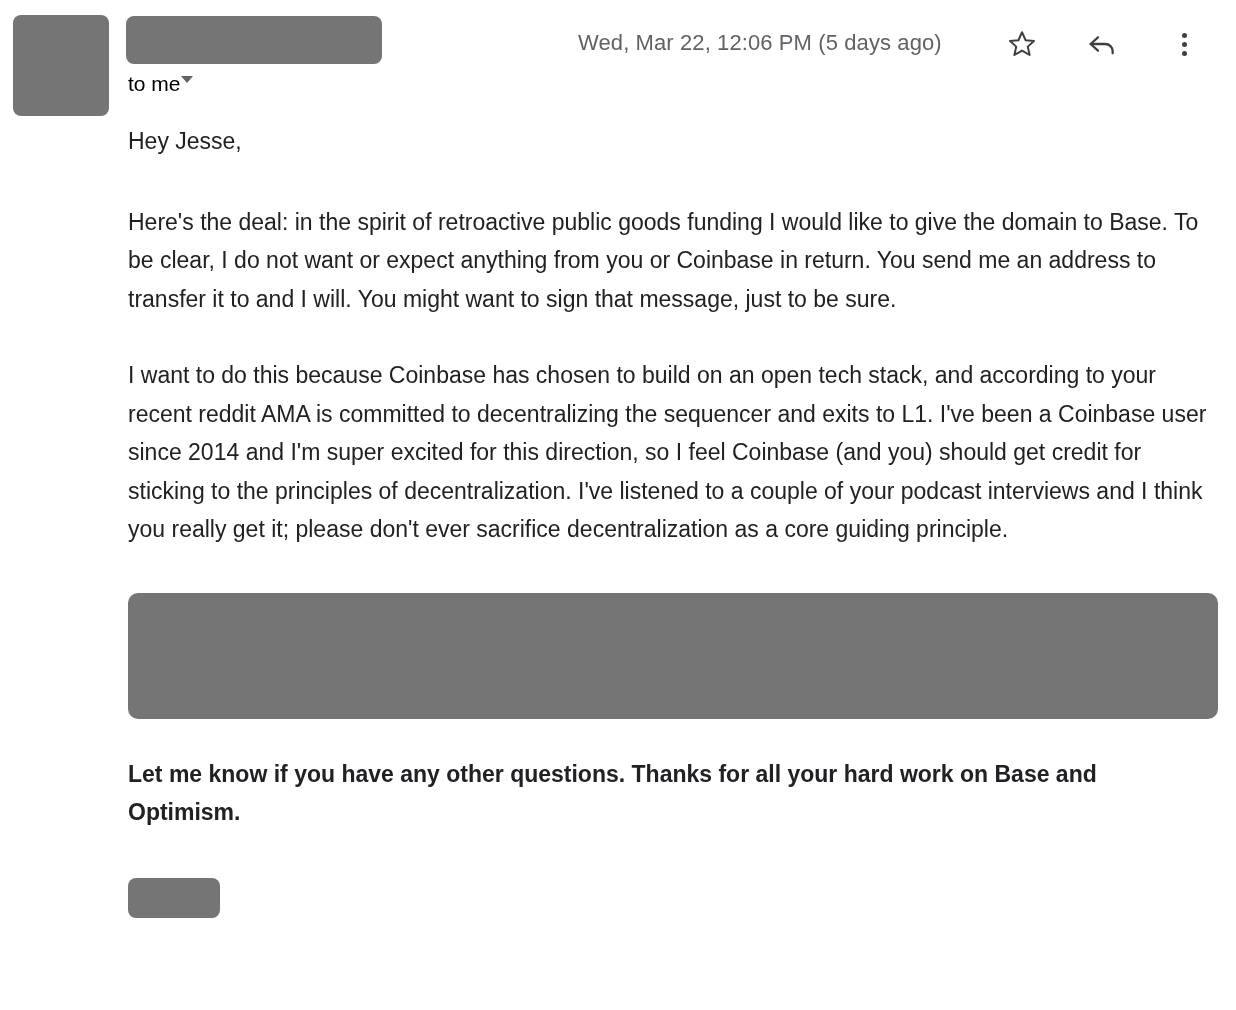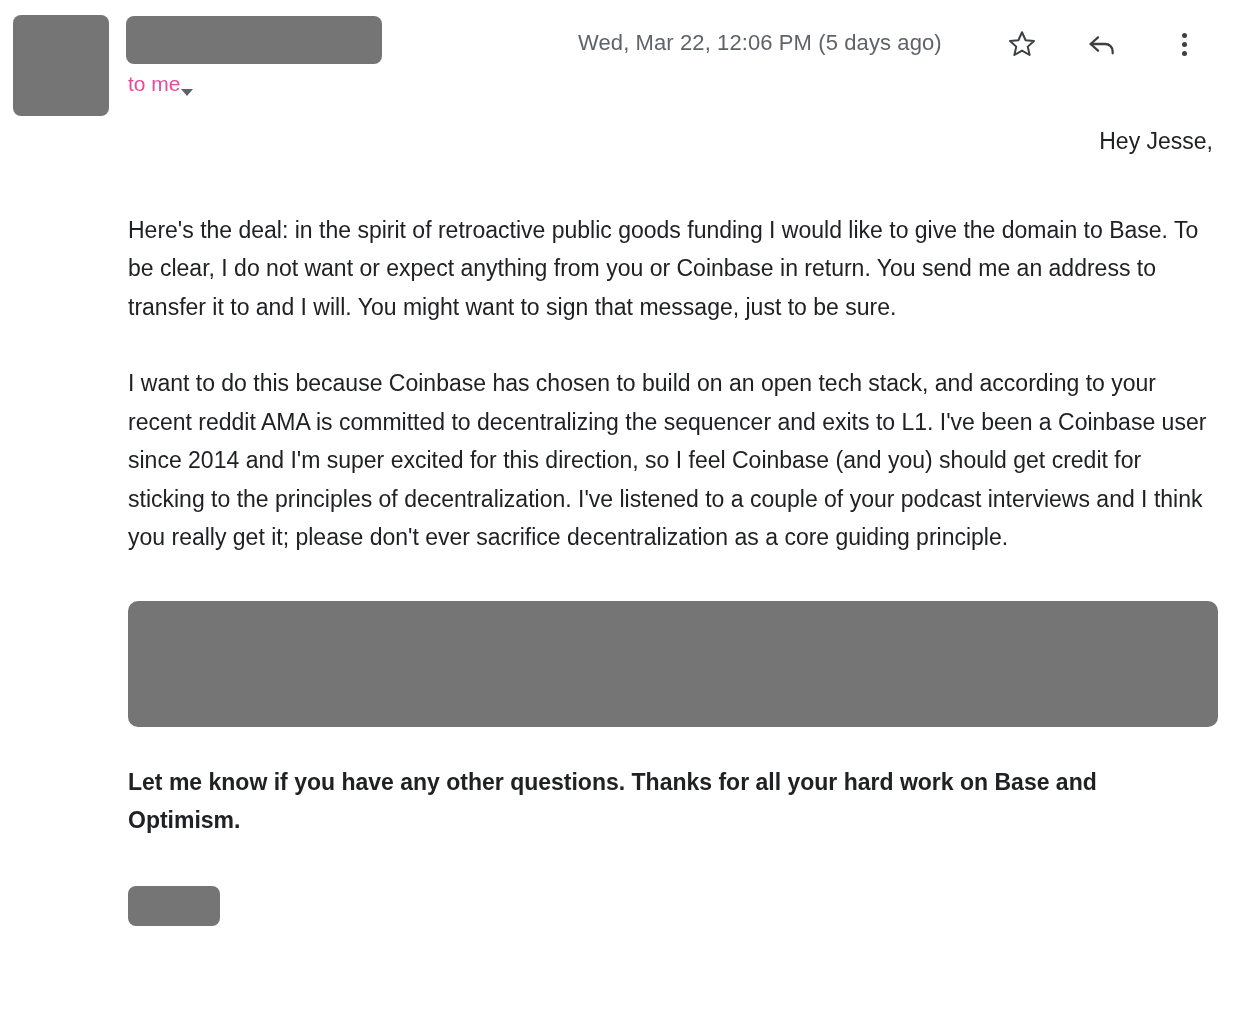--- a/index.html
+++ b/index.html
@@ -45,23 +45,23 @@
     width: 256px;
     height: 48px;
     background: #757575;
     border-radius: 8px;
   }
   .to-line {
     position: absolute;
     left: 128px;
     top: 72px;
     display: flex;
-    align-items: flex-end;
+    align-items: flex-start;
     font-size: 21px;
-    color: #ec4899;
+    color: #000000;
   }
   .to-caret {
     width: 0;
     height: 0;
     border-left: 6px solid transparent;
     border-right: 6px solid transparent;
     border-top: 7px solid #5f6368;
     display: inline-block;
     margin-top: 4px;
   }
@@ -112,21 +112,21 @@
   }
   .para {
     font-size: 23px;
     line-height: 38.5px;
     color: #202124;
     margin: 0;
   }
   .gap-sm { height: 38px; }
   .gap-md { height: 38px; }
 
-  .p-greeting { margin-bottom: 12px; text-align: right; }
+  .p-greeting { margin-bottom: 4px; }
 
   .redact-block {
     margin-top: 44px;
     width: 1090px;
     height: 126px;
     background: #757575;
     border-radius: 10px;
   }
   .redact-sig {
     margin-top: 46px;

